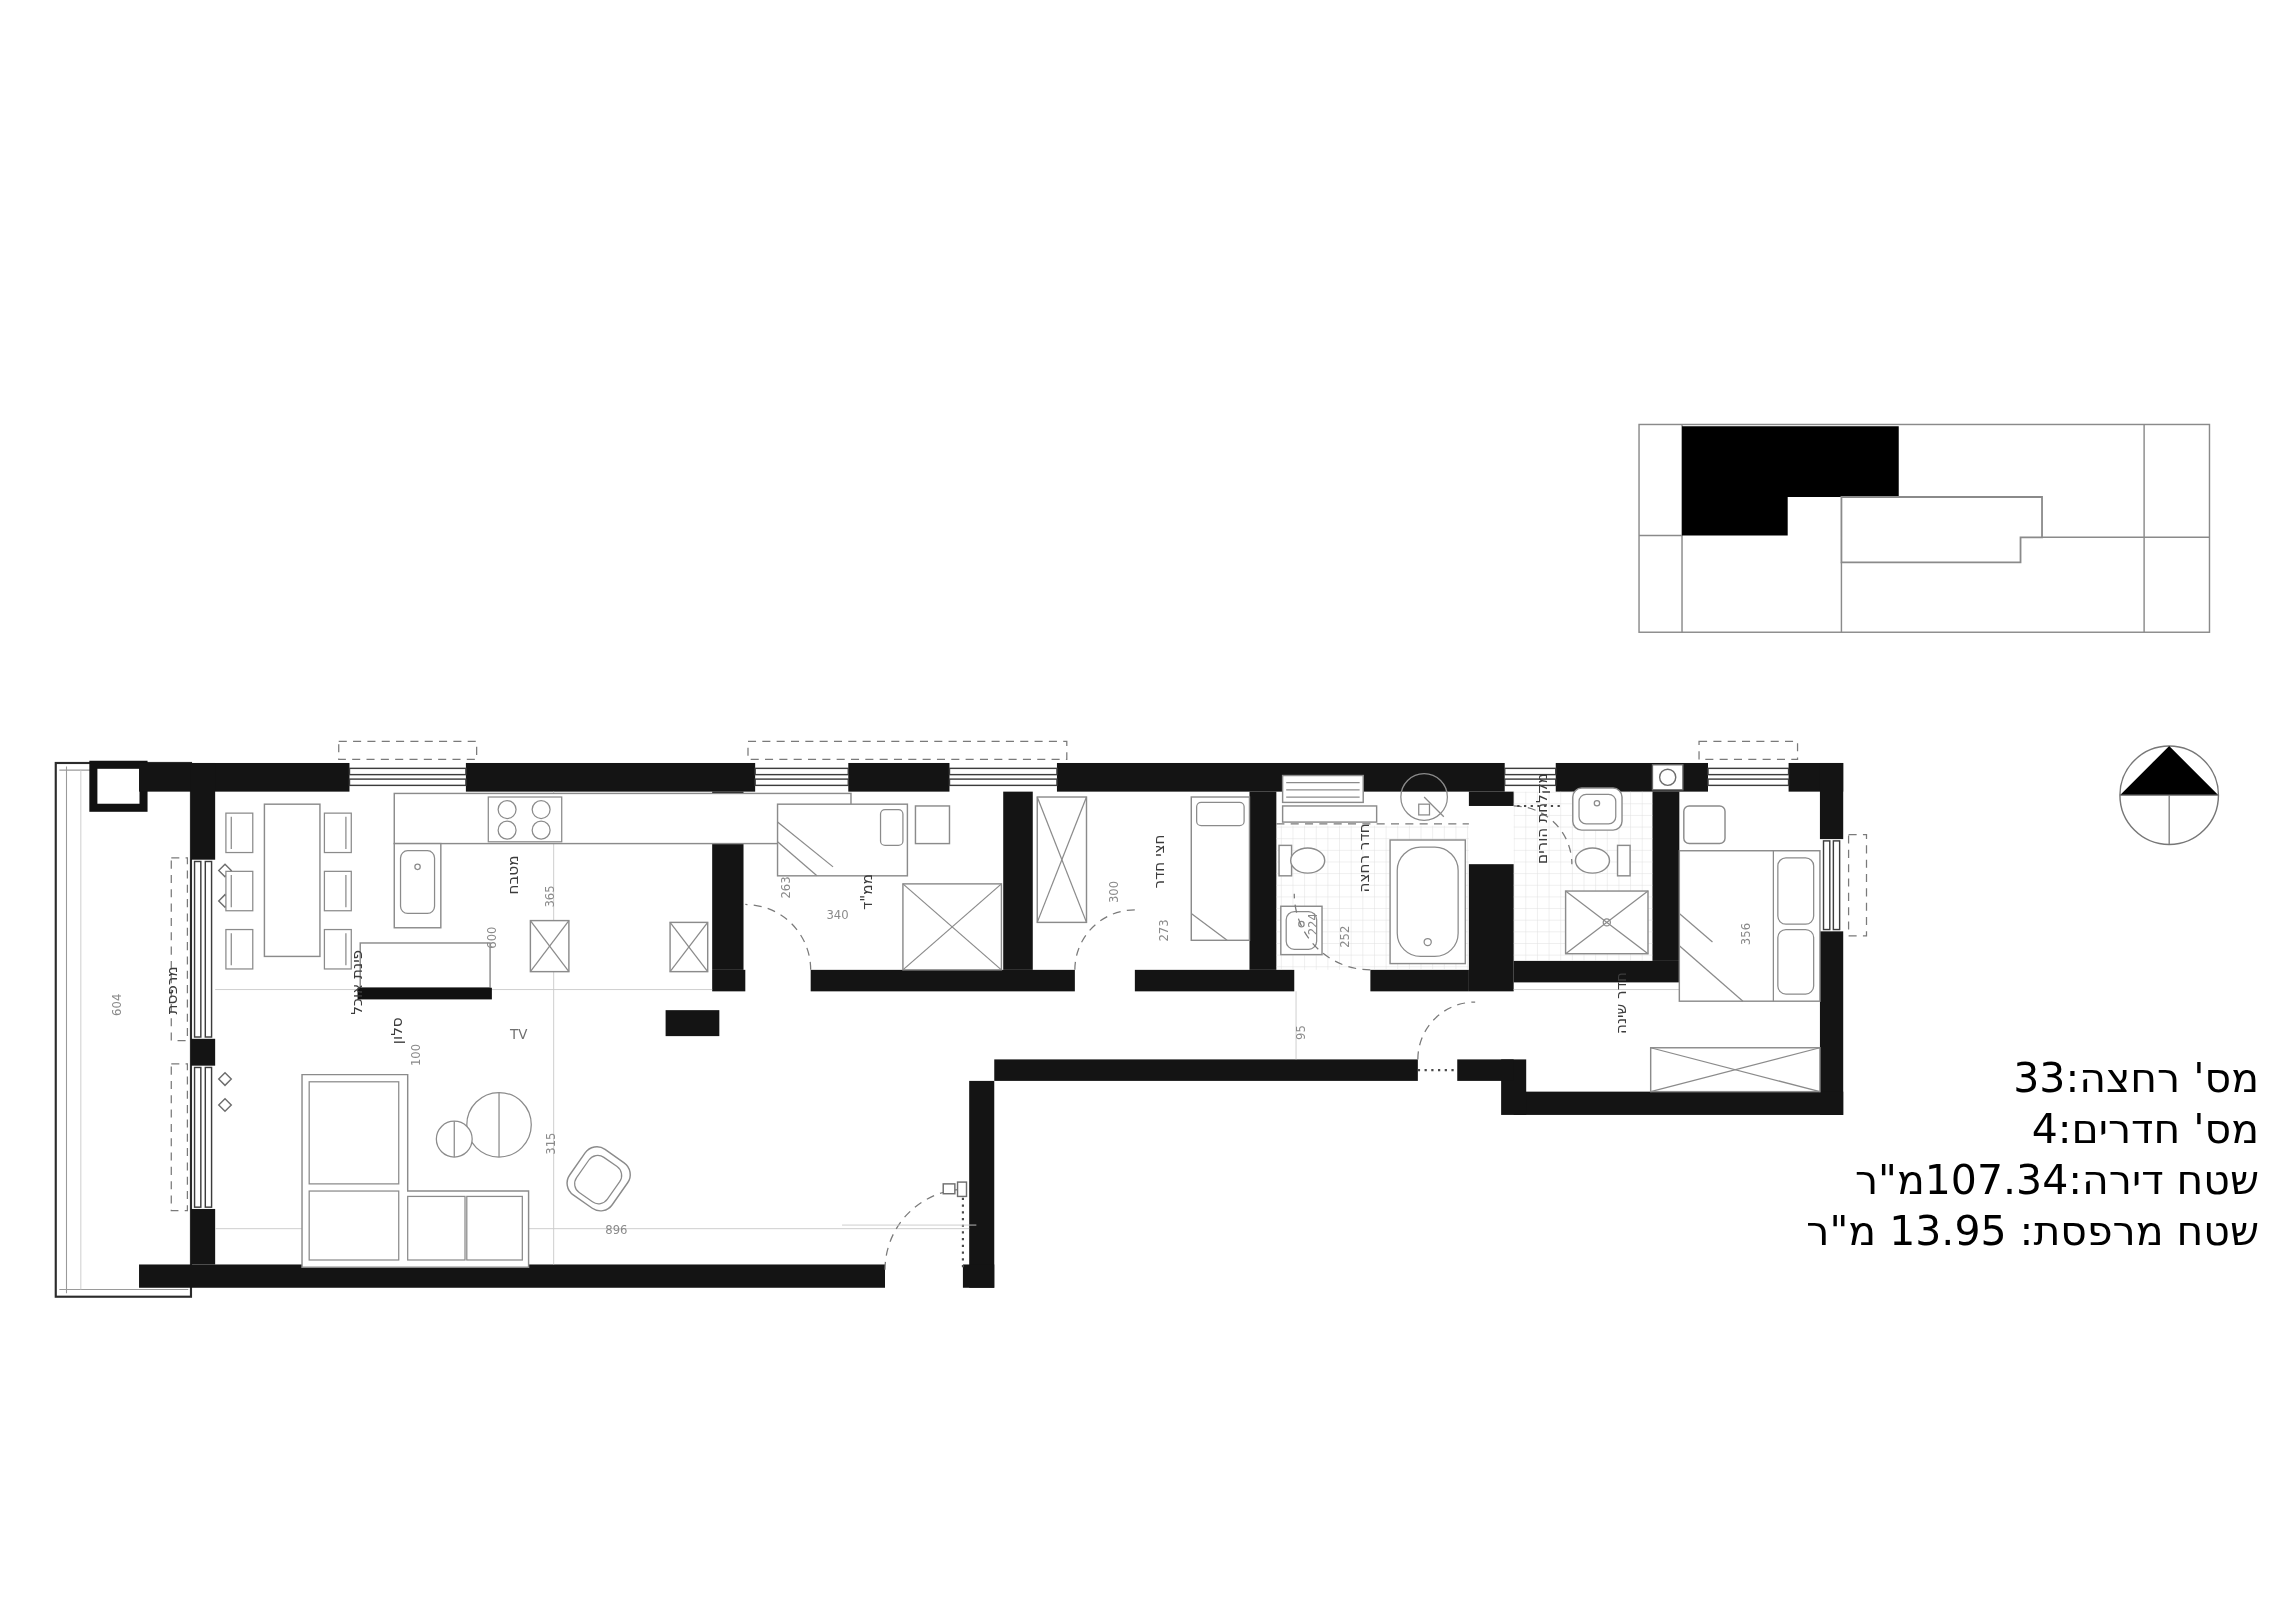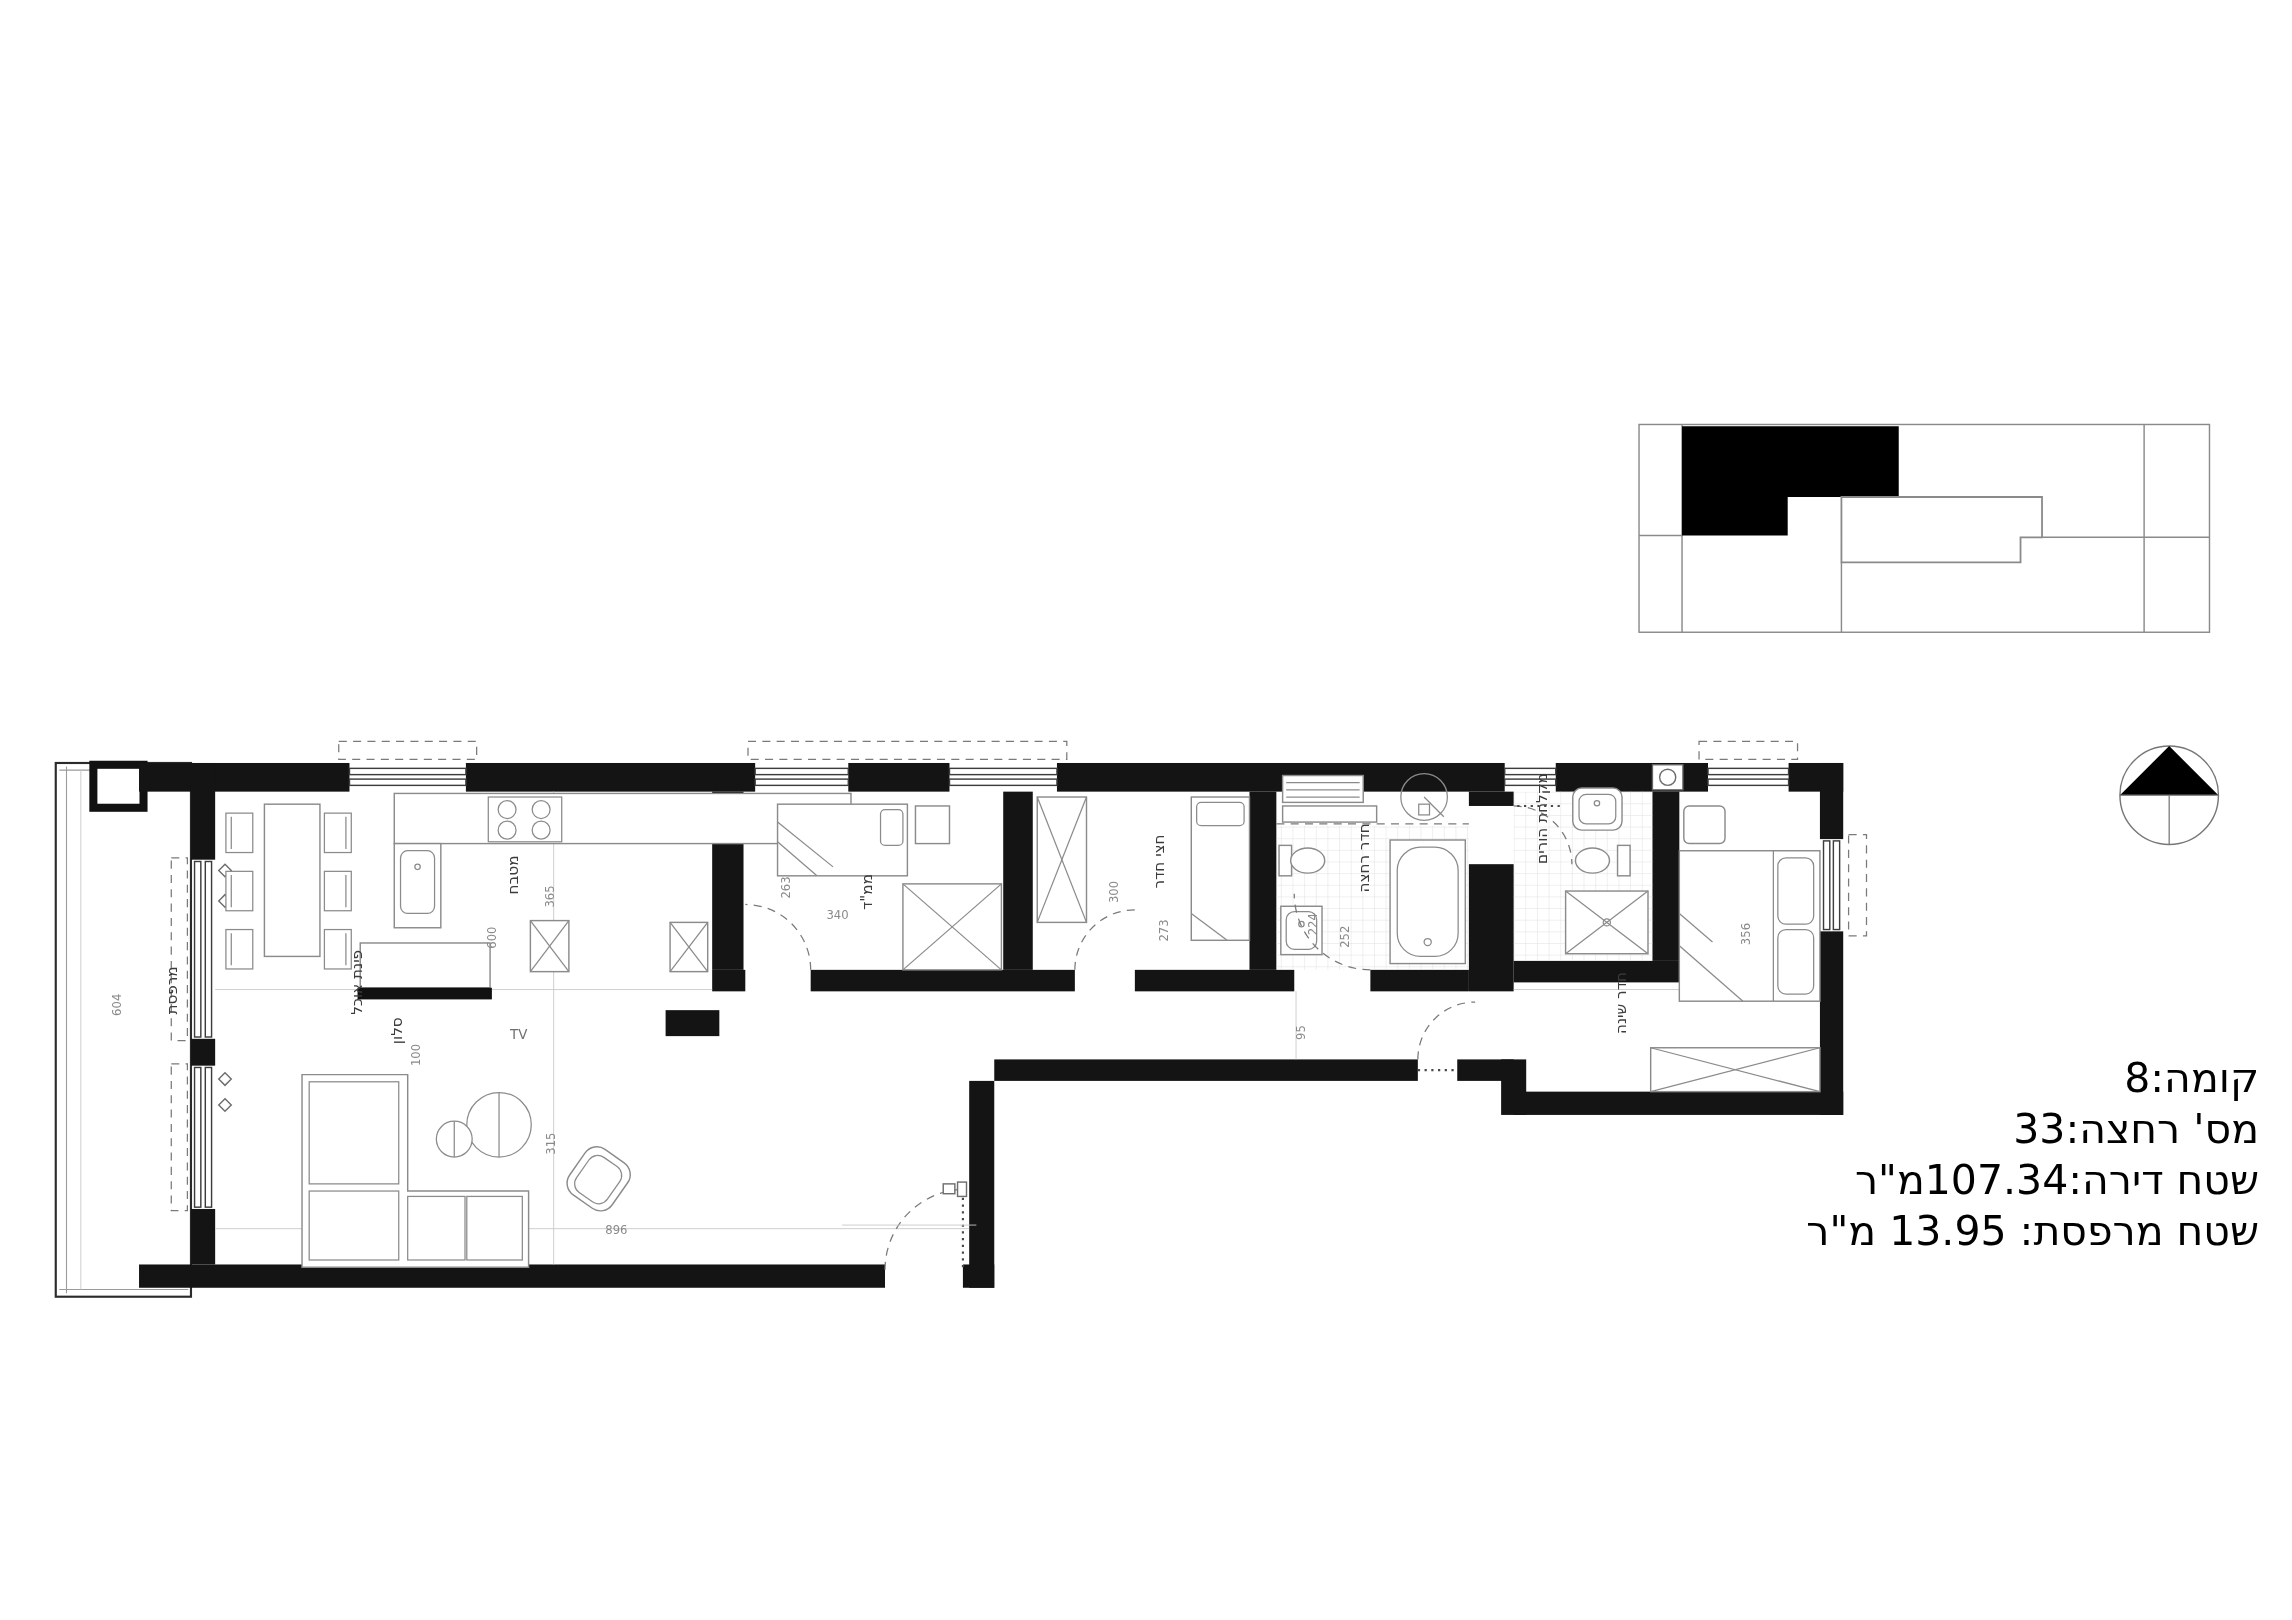--- a/index.html
+++ b/index.html
@@ -376,19 +376,19 @@
         <text x="1506" y="1046" class="dim-label" text-anchor="middle" transform="rotate(-90 1506 1046)">252</text>
         <text x="1457" y="1153" class="dim-label" text-anchor="middle" transform="rotate(-90 1457 1153)">95</text>
         <text x="1954" y="1043" class="dim-label" text-anchor="middle" transform="rotate(-90 1954 1043)">356</text>
       </g>
   <g id="fix-labels">
         <text x="579" y="1160" class="fix-label" text-anchor="middle">TV</text>
       </g>
 </svg>
 
   <div class="info">
-    <div>קומה:8</div>
     <div>מס' רחצה:33</div>
+    <div>מס' חדרים:4</div>
     <div>שטח דירה:107.34מ"ר</div>
     <div>שטח מרפסת: 13.95 מ"ר</div>
   </div>
 </div>
 
 
 </body></html>

